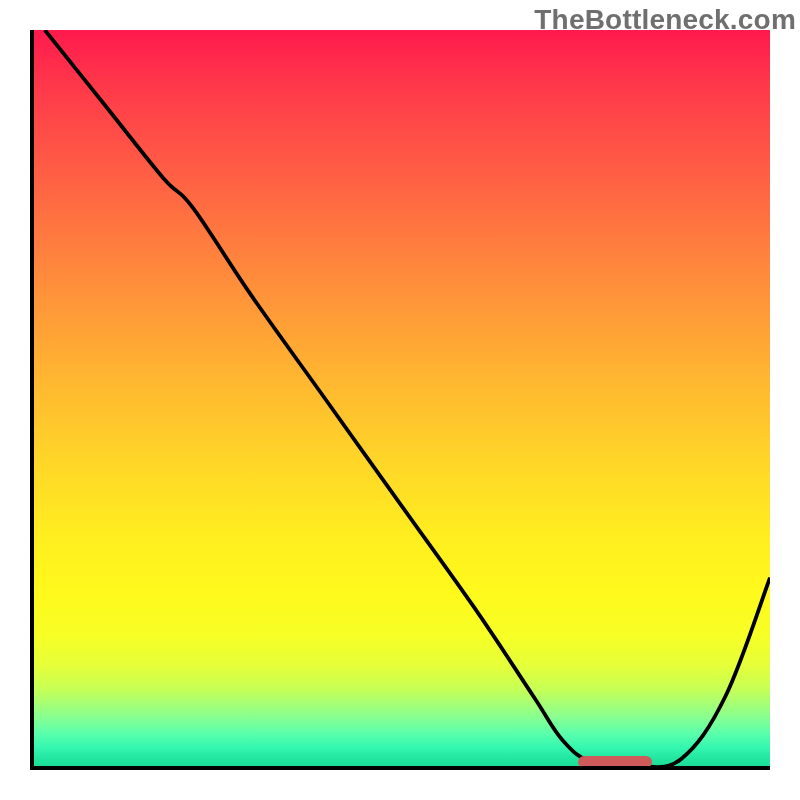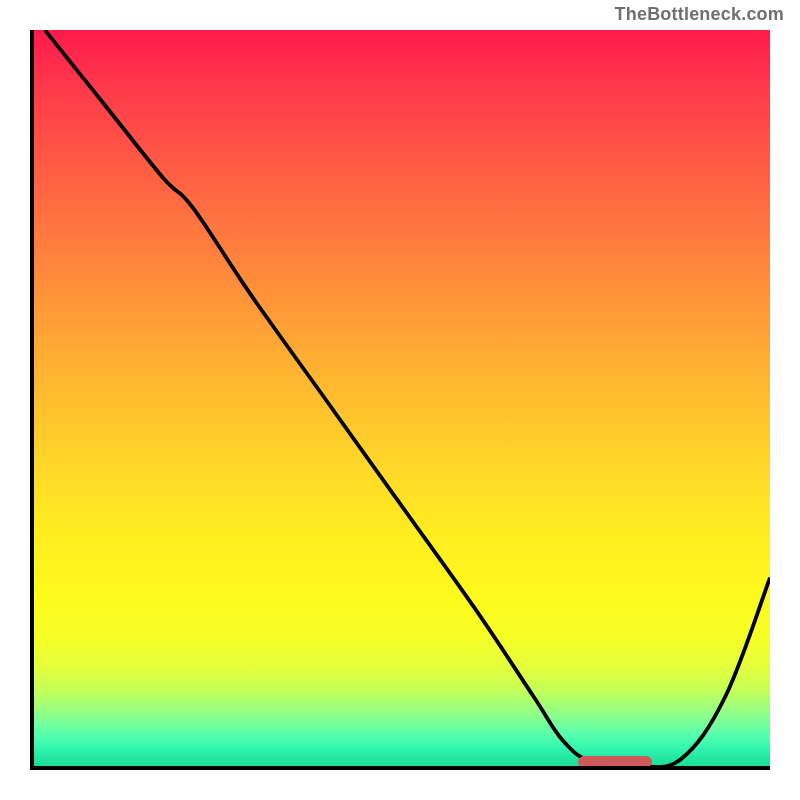--- a/index.html
+++ b/index.html
@@ -11,22 +11,22 @@
     font-family: Arial, Helvetica, sans-serif;
   }
   .wrap {
     position: relative;
     width: 800px;
     height: 800px;
   }
   .watermark {
     position: absolute;
     top: 4px;
-    right: 16px;
-    font-size: 18px;
+    right: 4px;
+    font-size: 28px;
     font-weight: 600;
     color: #6f6f6f;
     letter-spacing: 0.2px;
   }
   .plot {
     position: absolute;
     left: 30px;
     top: 30px;
     width: 740px;
     height: 740px;

